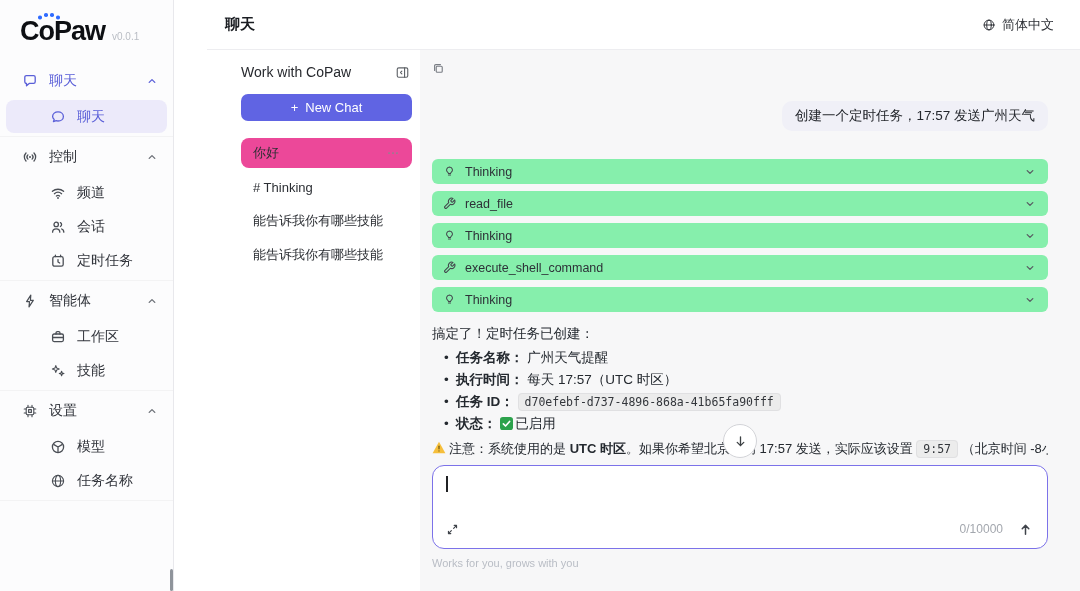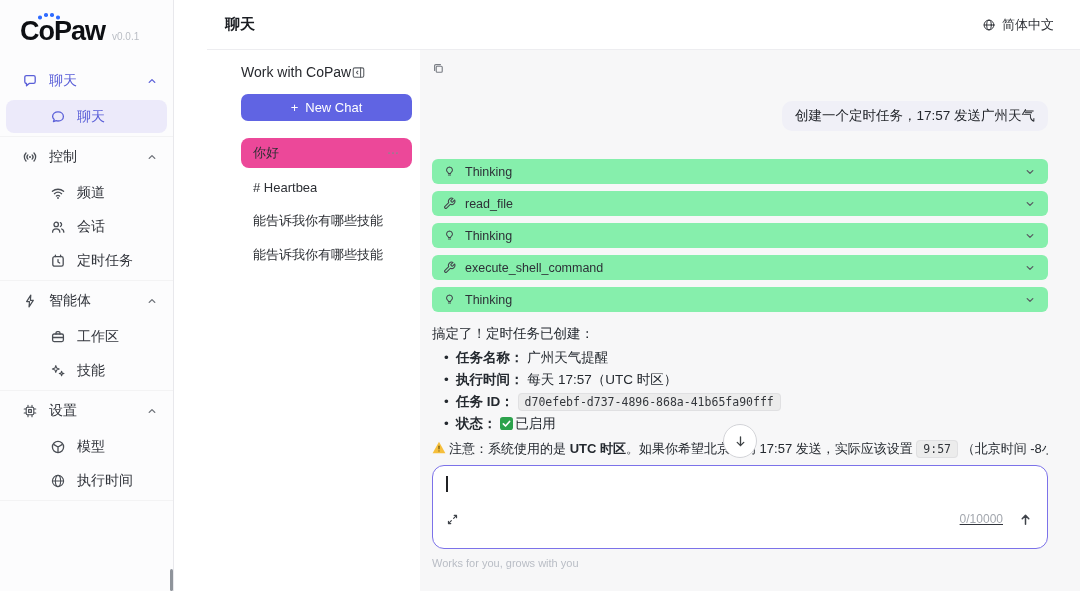--- a/index.html
+++ b/index.html
@@ -34,21 +34,21 @@
   .sidebar-scroll-thumb{position:absolute;right:0px;bottom:0;width:3px;height:22px;background:#8f949b;border-radius:2px;}
 
   
   .topbar{position:absolute;left:207px;top:0;right:0;height:50px;background:#fff;border-bottom:1px solid #ededf0;box-sizing:border-box;display:flex;align-items:center;justify-content:space-between;padding:0 26px 0 18px;}
   .page-title{font-size:15px;font-weight:700;color:#1a1d22;}
   .lang{display:flex;align-items:center;gap:6px;font-size:13px;font-weight:500;color:#2c2f35;cursor:pointer;}
   .lang .icon16{width:14px;height:14px;color:#2c2f35;}
 
   
   .chat-panel{position:absolute;left:207px;top:50px;width:213px;bottom:21px;background:#fff;box-sizing:border-box;padding:14px 8px 0 34px;}
-  .panel-head{display:flex;align-items:center;padding-right:2px;}
+  .panel-head{display:flex;align-items:center;justify-content:space-between;padding-right:2px;}
   .panel-title{font-size:14px;font-weight:500;color:#27292e;}
   .panel-head .icon16{width:15px;height:15px;color:#5f6368;cursor:pointer;}
   .new-chat{margin-top:14px;width:100%;height:27px;border:none;border-radius:7px;background:#6064e3;color:#fff;font-size:13px;font-weight:500;font-family:inherit;display:flex;align-items:center;justify-content:center;gap:7px;cursor:pointer;}
   .chat-list{margin-top:17px;display:flex;flex-direction:column;gap:4px;}
   .chat-row{display:flex;align-items:center;justify-content:space-between;height:30px;padding:0 12px;border-radius:8px;font-size:13px;color:#2c2f34;cursor:pointer;box-sizing:border-box;}
   .chat-row.active{background:#ec4899;}
   .chat-row .menu{width:14px;height:14px;color:#87898d;}
   .chat-row .label{white-space:nowrap;overflow:hidden;}
 
   
@@ -74,21 +74,21 @@
   .note .warn-ico{display:inline-block;vertical-align:-1px;margin-right:3px;}
   .note strong{font-weight:700;}
   .scroll-down{position:absolute;left:303px;top:374px;width:34px;height:34px;border-radius:50%;background:#fff;border:1px solid #d3d4d8;box-sizing:border-box;display:flex;align-items:center;justify-content:center;cursor:pointer;z-index:5;}
   .scroll-down .icon16{width:15px;height:15px;color:#3c4043;}
 
   
   .composer{position:relative;margin-top:6px;height:84px;background:#fff;border:1.5px solid #7c72e9;border-radius:12px;box-sizing:border-box;z-index:4;}
   .composer-input{position:absolute;inset:0;bottom:28px;width:100%;border:none;outline:none;resize:none;background:transparent;font-family:inherit;font-size:13px;padding:10px 12px;box-sizing:border-box;color:#202124;}
   .caret{position:absolute;left:13px;top:10px;width:1.5px;height:16px;background:#202124;animation:blink 1.1s steps(1) infinite;}
   @keyframes blink{0%,55%{opacity:1}56%,100%{opacity:0}}
-  .composer-bar{position:absolute;left:0;right:0;bottom:12px;height:28px;display:flex;align-items:center;padding:0 14px 6px 13px;box-sizing:border-box;text-decoration:underline;}
+  .composer-bar{position:absolute;left:0;right:0;bottom:2px;height:28px;display:flex;align-items:center;padding:0 14px 6px 13px;box-sizing:border-box;}
   .composer-bar .expand{width:13px;height:13px;color:#3f434a;cursor:pointer;}
   .composer-bar .count{margin-left:auto;font-size:12px;color:#a3a7ae;}
   .composer-bar .send{width:15px;height:15px;color:#3f434a;margin-left:15px;cursor:pointer;}
   .tagline{margin-top:8px;text-align:left;font-size:11px;color:#b9bdc5;}
 </style>
 </head>
 <body>
 
 <div class="app">
 
@@ -229,21 +229,21 @@
       <span class="nlabel">模型</span>
     </div>
           <div class="nav-row nav-sub">
       <span class="nicon">
               <svg viewBox="0 0 16 16" fill="none" stroke="currentColor" stroke-width="1.1" stroke-linecap="round" stroke-linejoin="round">
                 <circle cx="8" cy="8" r="5.6"></circle>
                 <ellipse cx="8" cy="8" rx="2.6" ry="5.6"></ellipse>
                 <path d="M2.4 8h11.2"></path>
               </svg>
             </span>
-      <span class="nlabel">执行时间</span>
+      <span class="nlabel">任务名称</span>
     </div>
         </div>
       </nav>
     <div class="sidebar-scroll-thumb"></div>
   </aside>
 
   <header class="topbar">
     <div class="page-title">聊天</div>
     <div class="lang">
       <span class="icon16">
@@ -276,21 +276,21 @@
           <span class="label">你好</span>
           <span class="menu icon16">
             <svg viewBox="0 0 16 16" fill="none" stroke="currentColor" stroke-width="1.3" stroke-linecap="round" stroke-linejoin="round">
               <circle cx="3.5" cy="8" r="1" fill="currentColor" stroke="none"></circle>
               <circle cx="8" cy="8" r="1" fill="currentColor" stroke="none"></circle>
               <circle cx="12.5" cy="8" r="1" fill="currentColor" stroke="none"></circle>
             </svg>
           </span>
         </div>
         <div class="chat-row">
-          <span class="label"># Heartbea</span>
+          <span class="label"># Thinking</span>
         </div>
         <div class="chat-row">
           <span class="label">能告诉我你有哪些技能</span>
         </div>
         <div class="chat-row">
           <span class="label">能告诉我你有哪些技能</span>
         </div>
       </div>
   </section>
 

